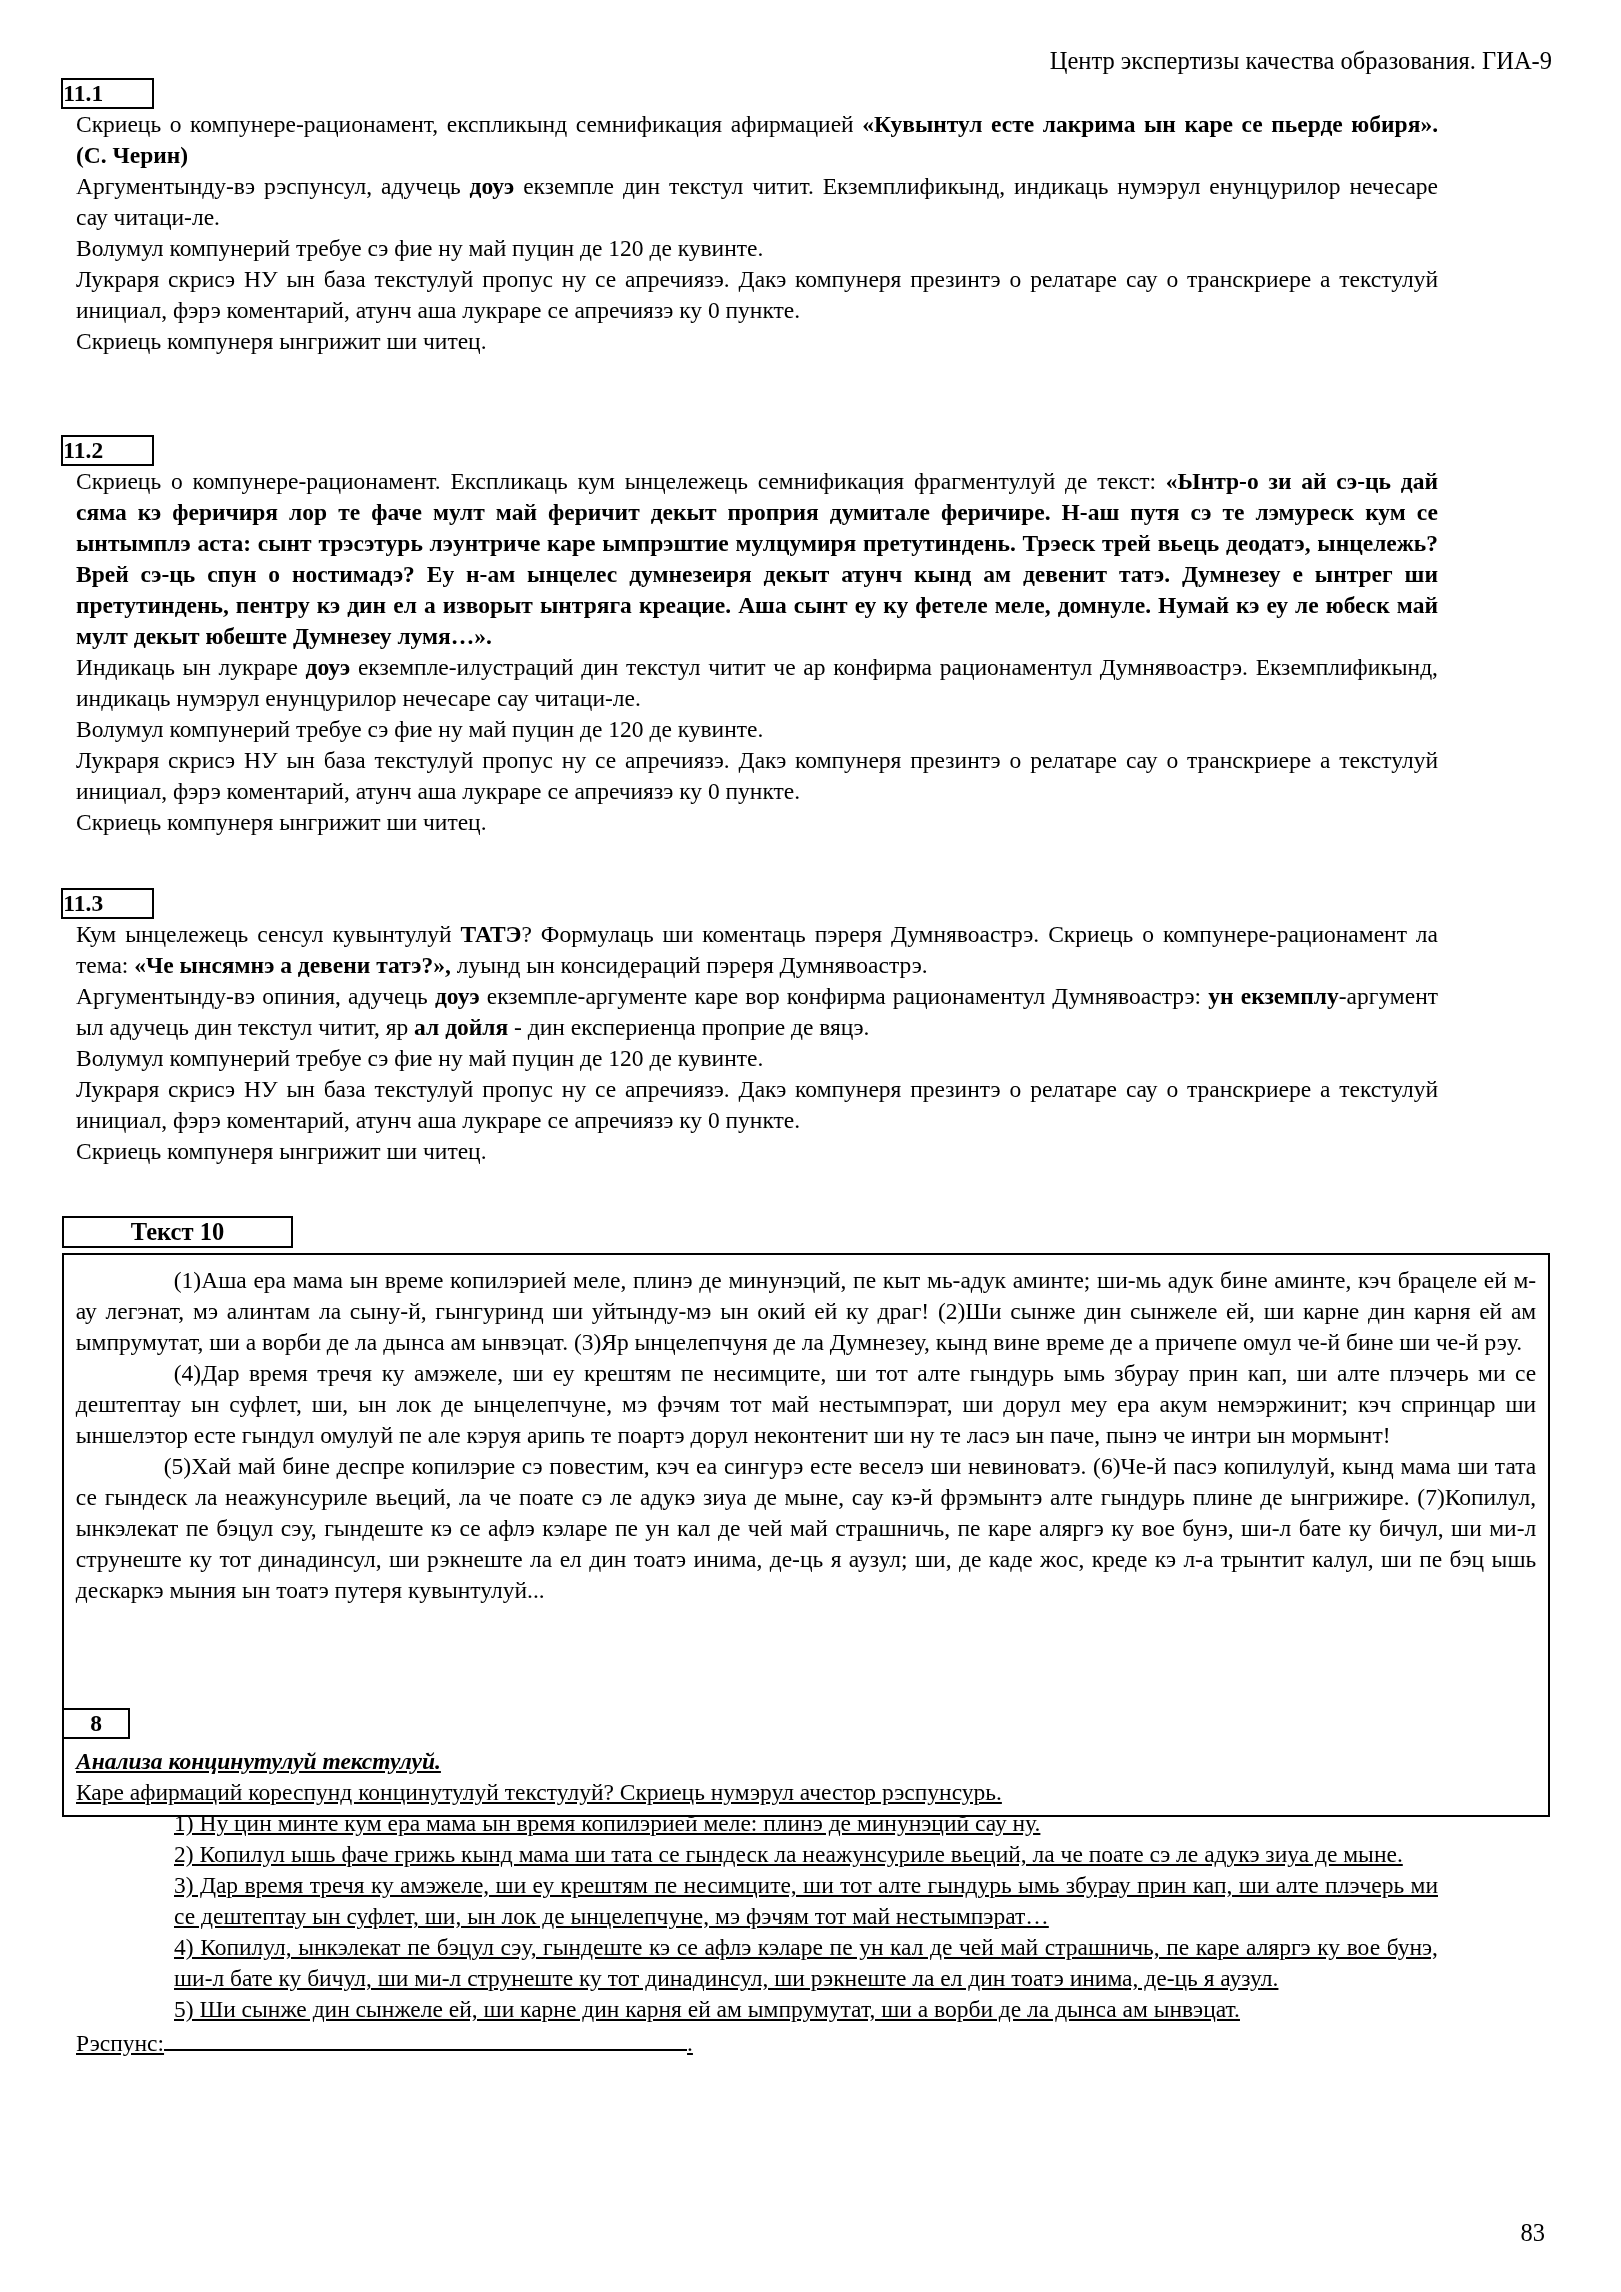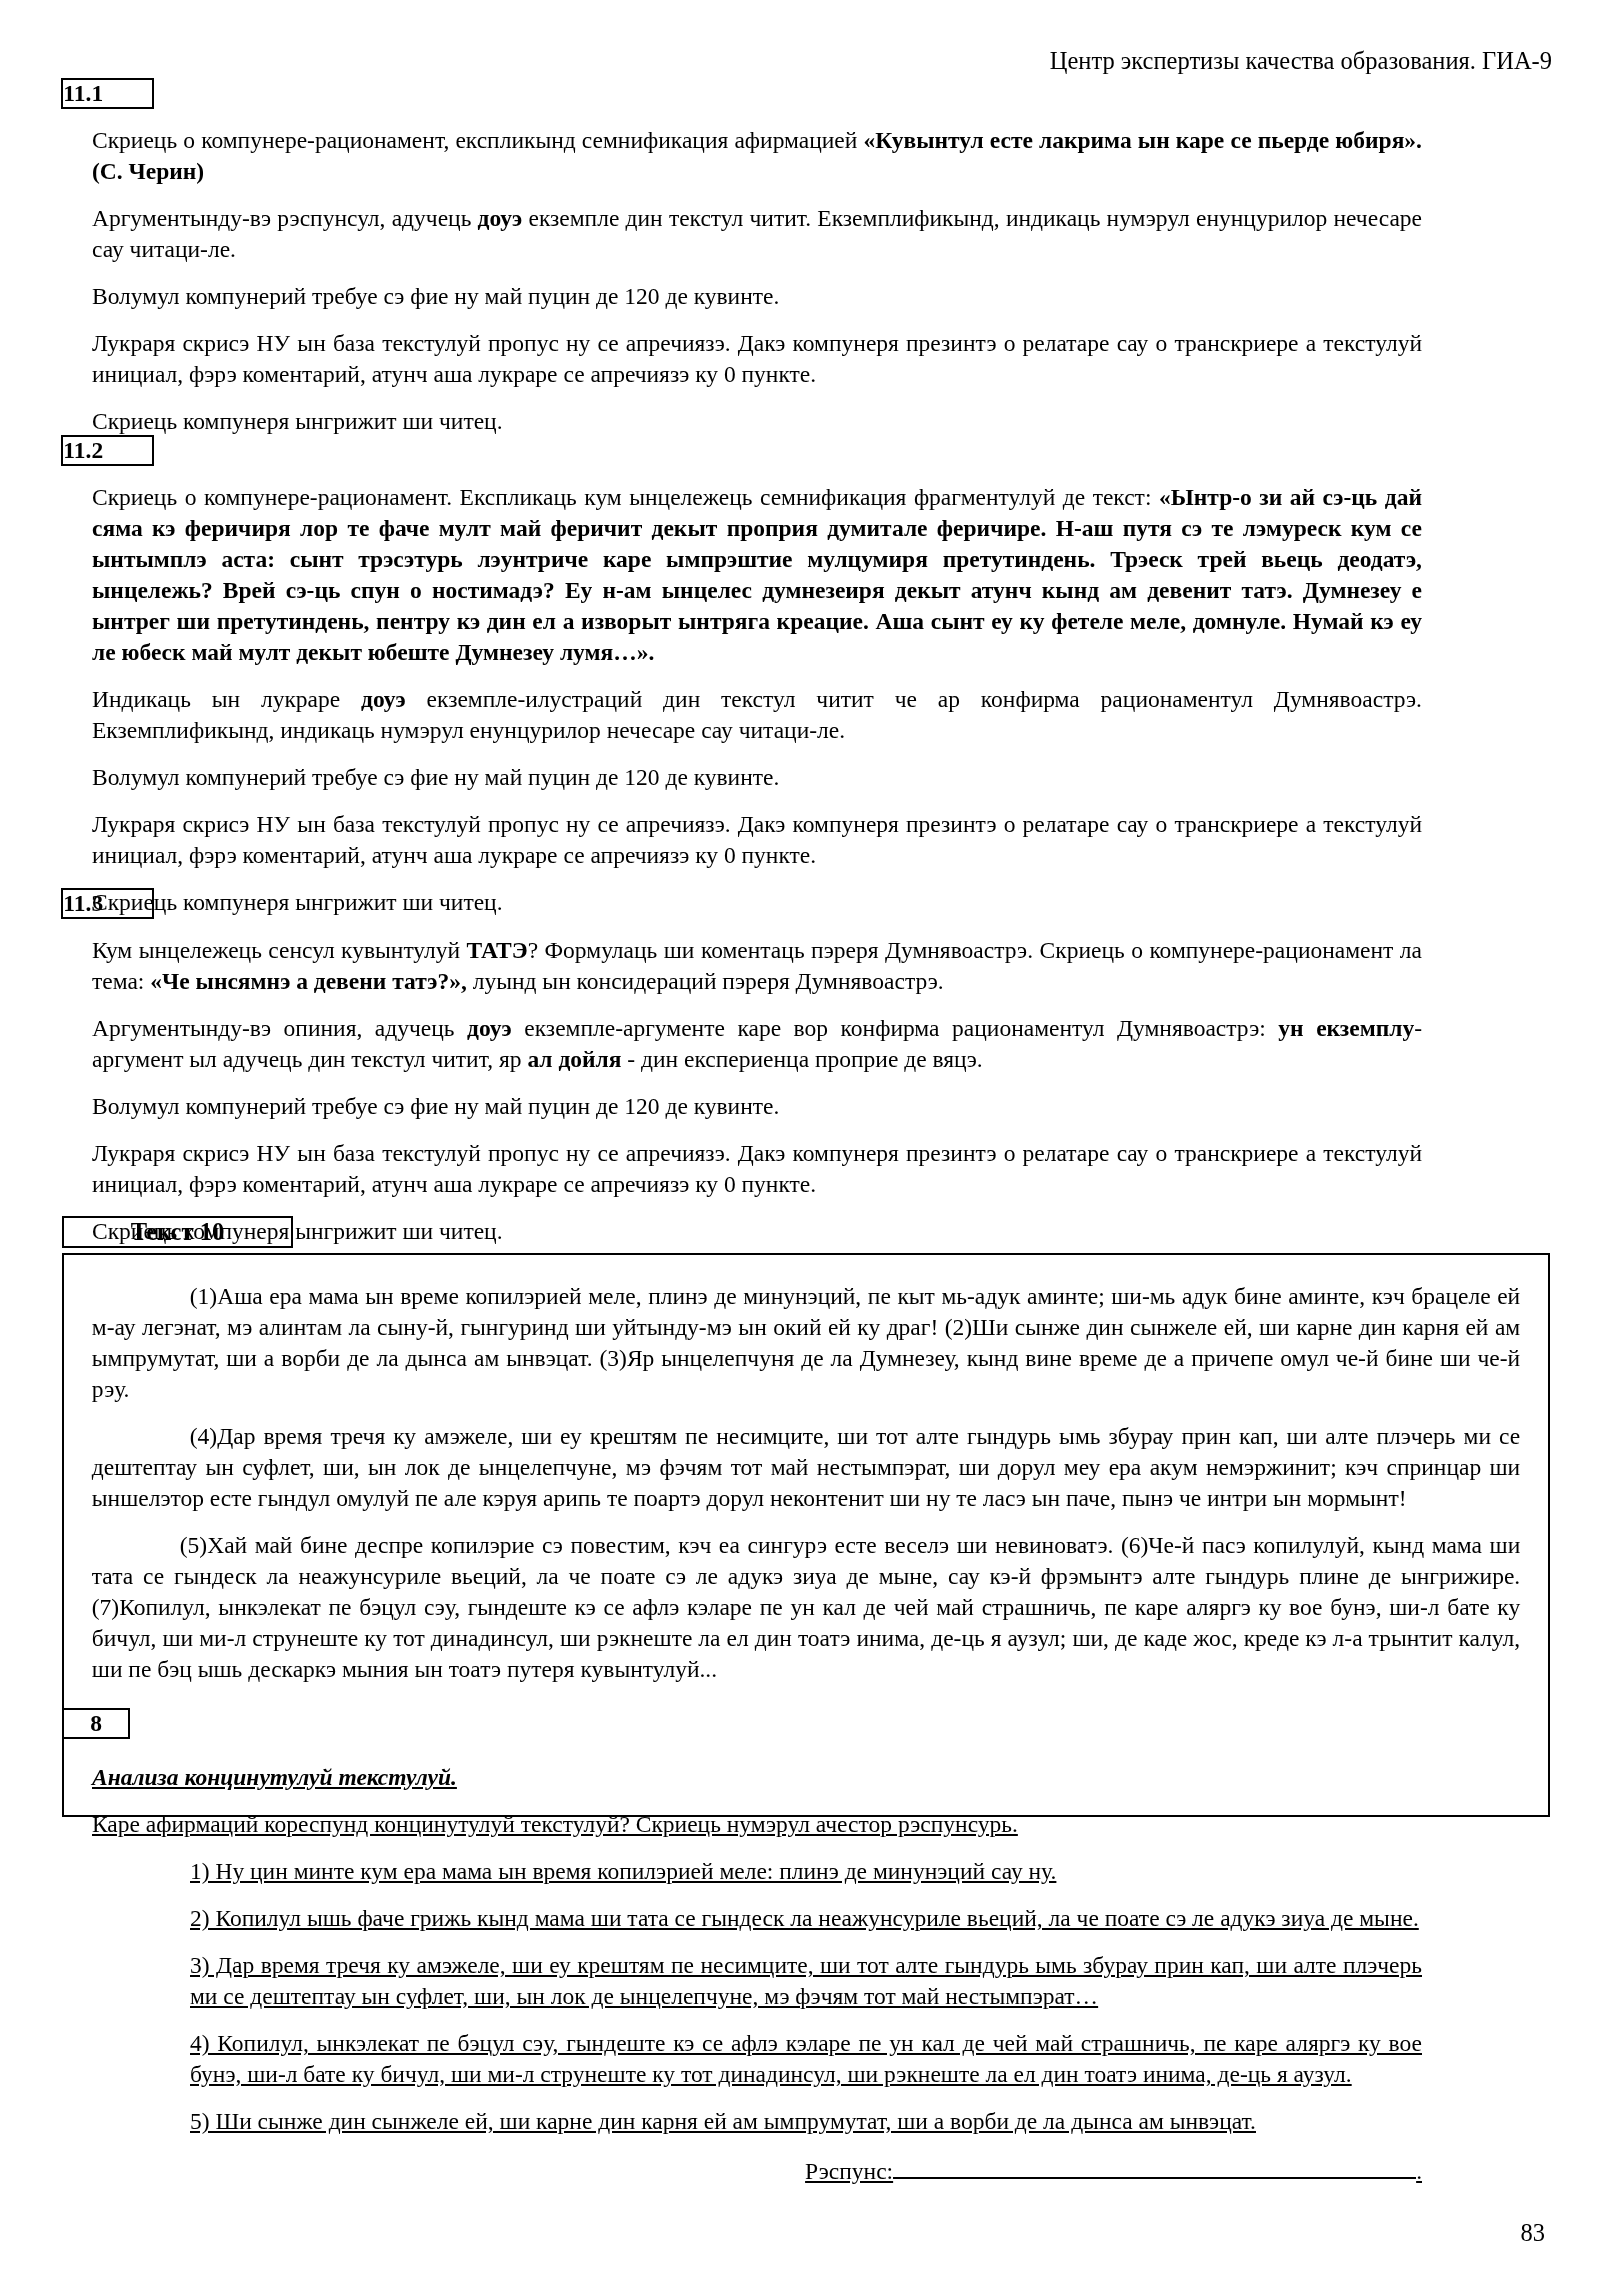--- a/index.html
+++ b/index.html
@@ -12,21 +12,21 @@
   .header {
     position: absolute; right: 69px; top: 46px;
     font-size: 24.5px; line-height: 29px; text-align: right;
   }
   .section { position: absolute; left: 76px; width: 1362px; }
   .num-box {
     display: inline-block; border: 2.9px solid #000; width: 89px; height: 26.5px;
     text-align: left; font-weight: bold; font-size: 23.5px; line-height: 26.5px;
     margin-left: -14.7px; box-sizing: content-box;
   }
-  p { margin: 16px; text-align: justify; }
+  p { margin: 0; text-align: justify; }
   b { font-weight: bold; }
   .textbox-label {
     position: absolute; left: 62px; top: 1216px; width: 227px; height: 28px;
     border: 2.9px solid #000; text-align: center; font-weight: bold; font-size: 24.5px; line-height: 28px;
   }
   .textbox {
     position: absolute; left: 62px; top: 1253px; width: 1488px; height: 564px;
     border: 2.9px solid #000; padding: 9.8px 11.8px 0 11.8px; box-sizing: border-box;
   }
   .textbox p { text-indent: 98px; }
@@ -86,18 +86,18 @@
   <div class="task8">
     <p class="title">Анализа концинутулуй текстулуй.</p>
     <p>Каре афирмаций кореспунд концинутулуй текстулуй? Скриець нумэрул ачестор рэспунсурь.</p>
     <div class="opts">
       <p>1) Ну цин минте кум ера мама ын время копилэрией меле: плинэ де минунэций сау ну.</p>
       <p>2) Копилул ышь фаче грижь кынд мама ши тата се гындеск ла неажунсуриле вьеций, ла че поате сэ ле адукэ зиуа де мыне.</p>
       <p>3) Дар время тречя ку амэжеле, ши еу крештям пе несимците, ши тот алте гындурь ымь збурау прин кап, ши алте плэчерь ми се дештептау ын суфлет, ши, ын лок де ынцелепчуне, мэ фэчям тот май нестымпэрат…</p>
       <p>4) Копилул, ынкэлекат пе бэцул сэу, гындеште кэ се афлэ кэларе пе ун кал де чей май страшничь, пе каре аляргэ ку вое бунэ, ши-л бате ку бичул, ши ми-л струнеште ку тот динадинсул, ши рэкнеште ла ел дин тоатэ инима, де-ць я аузул.</p>
       <p>5) Ши сынже дин сынжеле ей, ши карне дин карня ей ам ымпрумутат, ши а ворби де ла дынса ам ынвэцат.</p>
     </div>
-    <p style="text-align:right;"><span>Рэспунс:</span><span class="answer-line"></span><span>.</span></p>
+    <p style="text-align:left;"><span>Рэспунс:</span><span class="answer-line"></span><span>.</span></p>
   </div>
 
   <div class="page-num">83</div>
 </div>
 
 
 </body></html>

